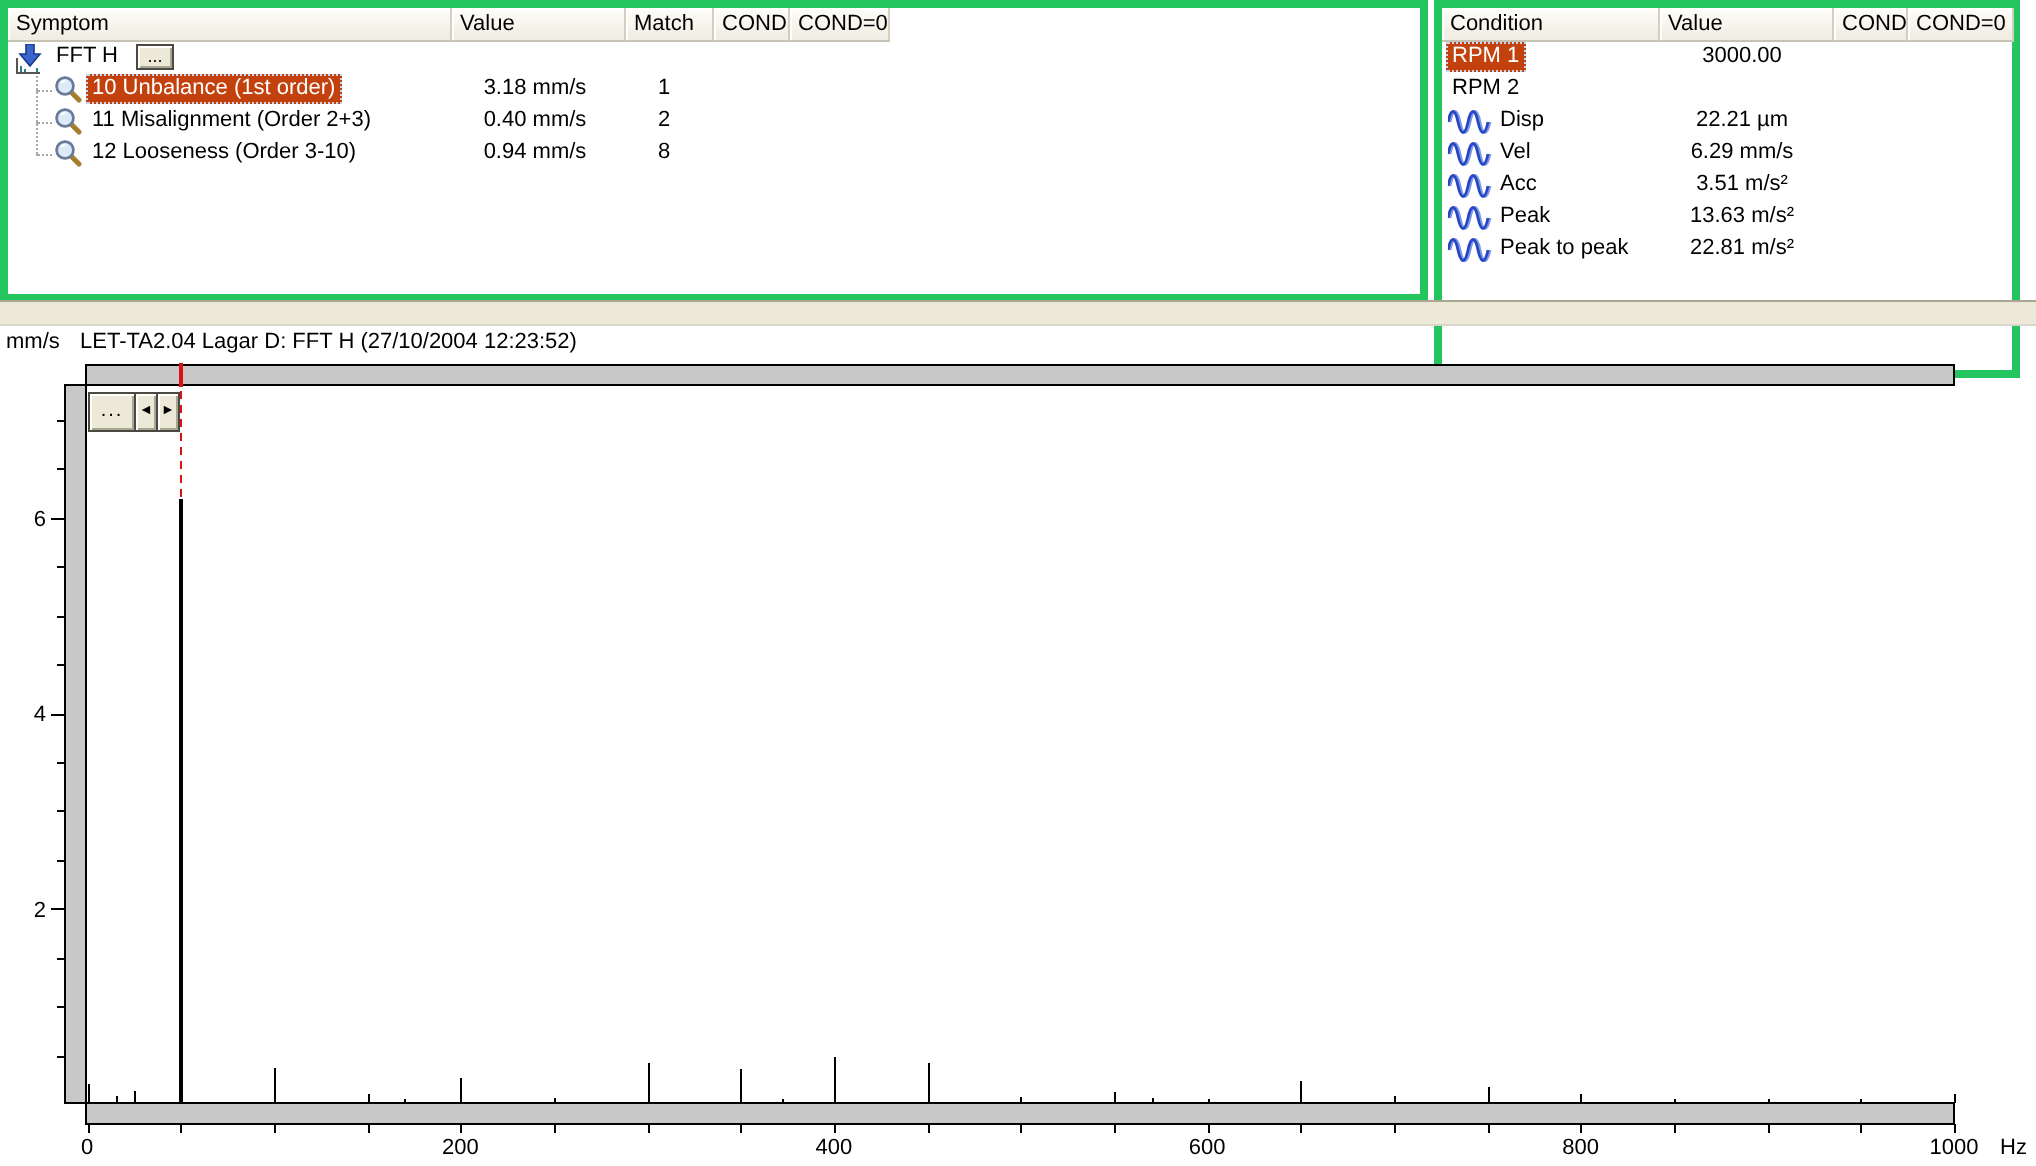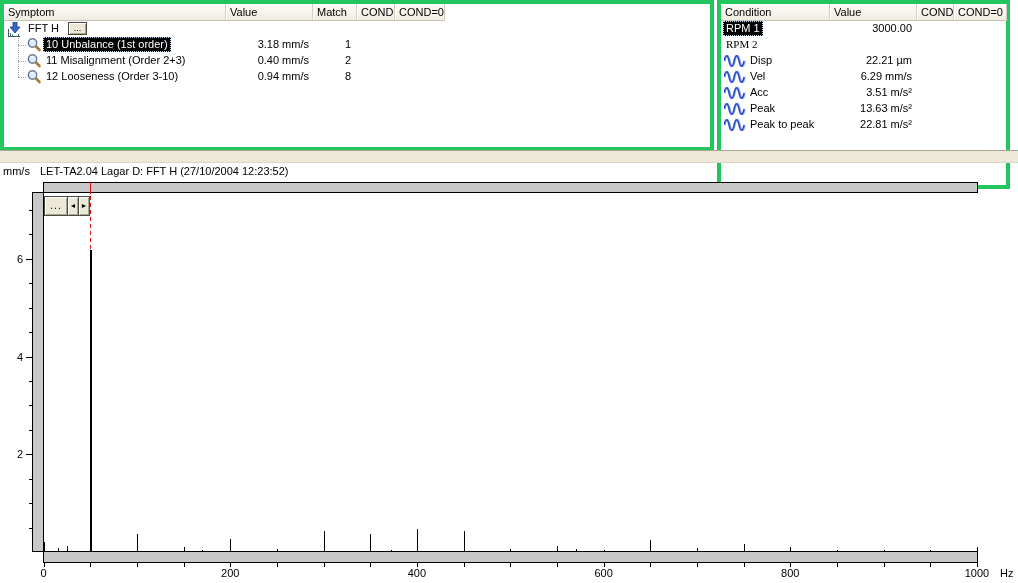--- a/index.html
+++ b/index.html
@@ -14,22 +14,22 @@
   .hdr{position:absolute;top:0;height:17px;box-sizing:border-box;
        background:linear-gradient(#fefdf9,#efece0);
        border-right:1px solid #d3cfc0;border-bottom:1px solid #c6c2b4;
        box-shadow:inset 1px 1px 0 #fff;
        padding:2px 4px 0 4px;white-space:nowrap;overflow:hidden;}
   .hdr.ra{text-align:left;}
   .hdr.ca{text-align:center;}
 
   .trow{position:absolute;left:0;right:0;height:16px;line-height:15px;white-space:nowrap;}
   .cell{position:absolute;top:0;height:16px;box-sizing:border-box;}
-  .ra{text-align:right;}
-  .sel{background:#000000;color:#fff;outline:1px dotted #c6d7f2;outline-offset:-1px;}
+  .ra{text-align:center;}
+  .sel{background:#c2410c;color:#fff;outline:1px dotted #c6d7f2;outline-offset:-1px;}
   .lbl{display:inline-block;padding:0 3px;}
 
   
   .c-val{left:222px;width:87px;padding-right:4px;}
   .c-match{left:309px;width:44px;padding-right:6px;}
   
   .k-val{left:109px;width:87px;padding-right:5px;}
 
   .tree-vline{position:absolute;left:14px;top:30px;height:43px;border-left:1px dotted #a8a8a8;}
   .tree-stub{position:absolute;left:14px;width:8px;top:8px;border-top:1px dotted #a8a8a8;}
@@ -123,21 +123,21 @@
   <div id="condition-panel" class="panel">
     <div class="hdr" style="left:0;width:109px">Condition</div>
     <div class="hdr ra" style="left:109px;width:87px">Value</div>
     <div class="hdr ca" style="left:196px;width:37px">COND</div>
     <div class="hdr ca" style="left:233px;width:53px">COND=0</div>
     <div id="cond-rows">
         <div class="trow" style="top: 17px;">
           <span class="lbl sel" style="position:absolute;left:2px">RPM 1</span>
           <span class="cell ra k-val">3000.00</span>
         </div>
-        <div class="trow" style="top: 33px; font-family: Liberation Serif, serif;">
+        <div class="trow" style="top: 33px;">
           <span class="lbl" style="position:absolute;left:2px">RPM 2</span>
           <span class="cell ra k-val"></span>
         </div>
         <div class="trow" style="top: 49px;">
           <span class="waveicon"><svg width="22" height="12" viewBox="0 0 22 12">
               <path d="M1,6 C2.5,-1 4.5,-1 6,6 C7.5,13 9.5,13 11,6 C12.5,-1 14.5,-1 16,6 C17.5,13 19.5,13 21,6" fill="none" stroke="#7f9ae0" stroke-width="1.4"></path>
               <path d="M0,6 C1.5,-1 3.5,-1 5,6 C6.5,13 8.5,13 10,6 C11.5,-1 13.5,-1 15,6 C16.5,13 18.5,13 20,6" fill="none" stroke="#2646c8" stroke-width="1.4"></path>
             </svg></span>
           <span class="lbl" style="position:absolute;left:26px">Disp</span>
           <span class="cell ra k-val">22.21 µm</span>

